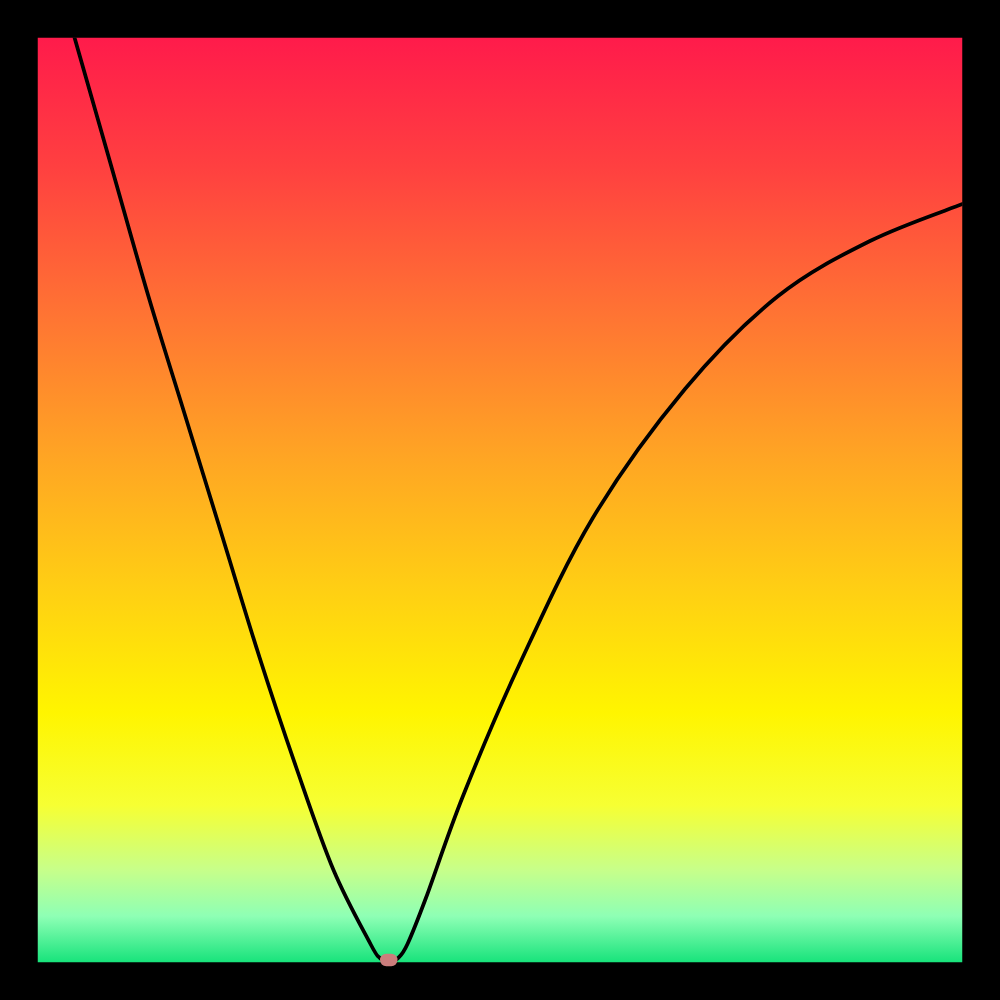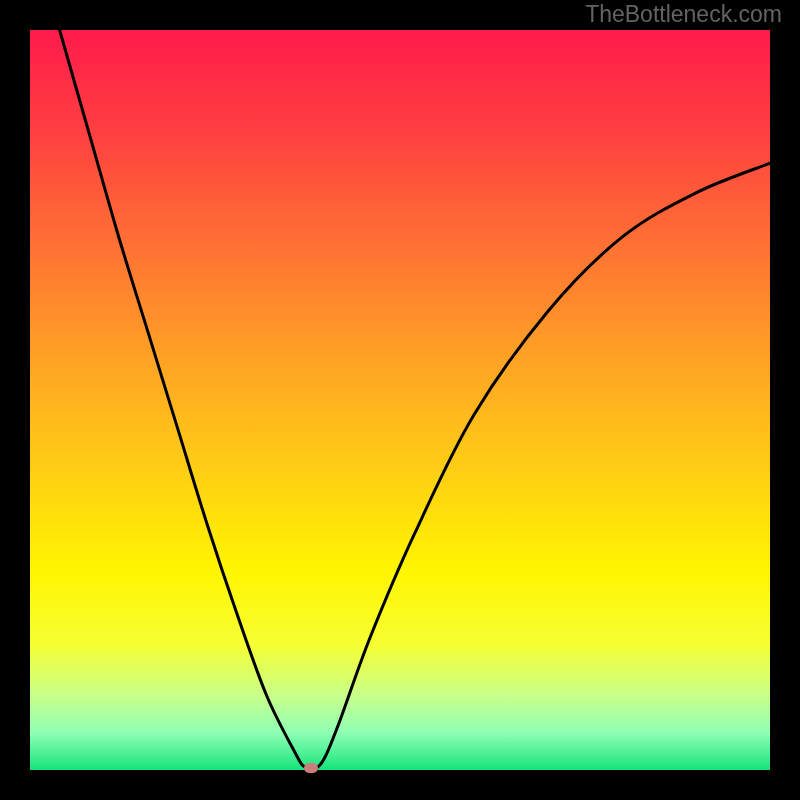--- a/index.html
+++ b/index.html
@@ -55,21 +55,20 @@
     height: 10px;
     background: #cb7d7c;
     border-radius: 5px;
   }
 </style>
 </head>
 <body>
 
 <div class="frame">
 
-  <div class="watermark">TheBottleneck.com</div>
 
   <div class="plot-area">
 
     <svg class="gradient" viewBox="0 0 740 740" preserveAspectRatio="none">
       <defs>
         <linearGradient id="bg" x1="0" y1="0" x2="0" y2="1">
             <stop offset="0%" stop-color="#ff1b4b"></stop>
             <stop offset="14.000000000000002%" stop-color="#ff4040"></stop>
             <stop offset="30%" stop-color="#ff7433"></stop>
             <stop offset="45%" stop-color="#ffa424"></stop>

